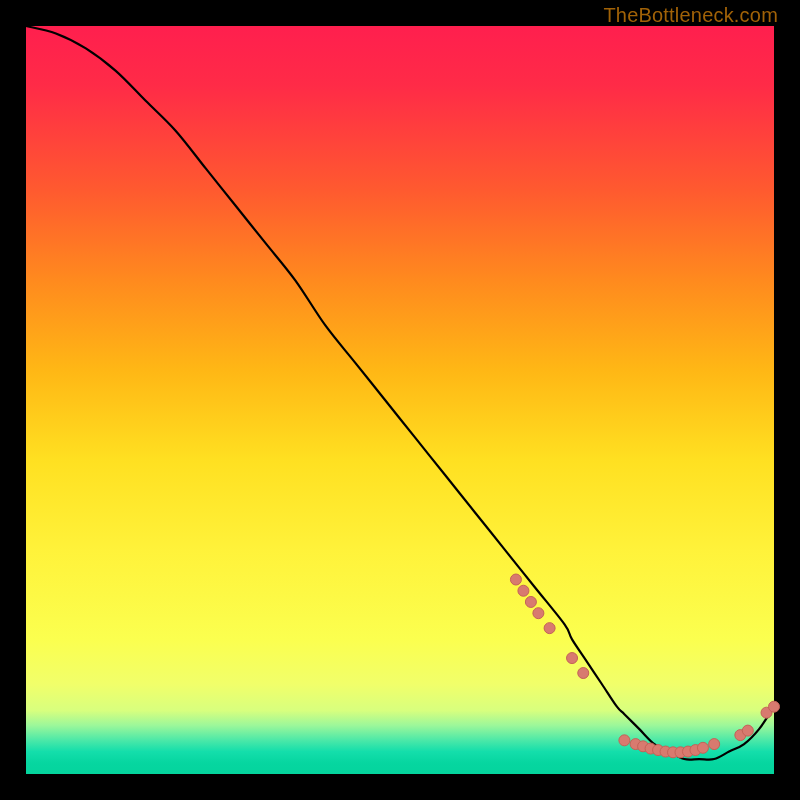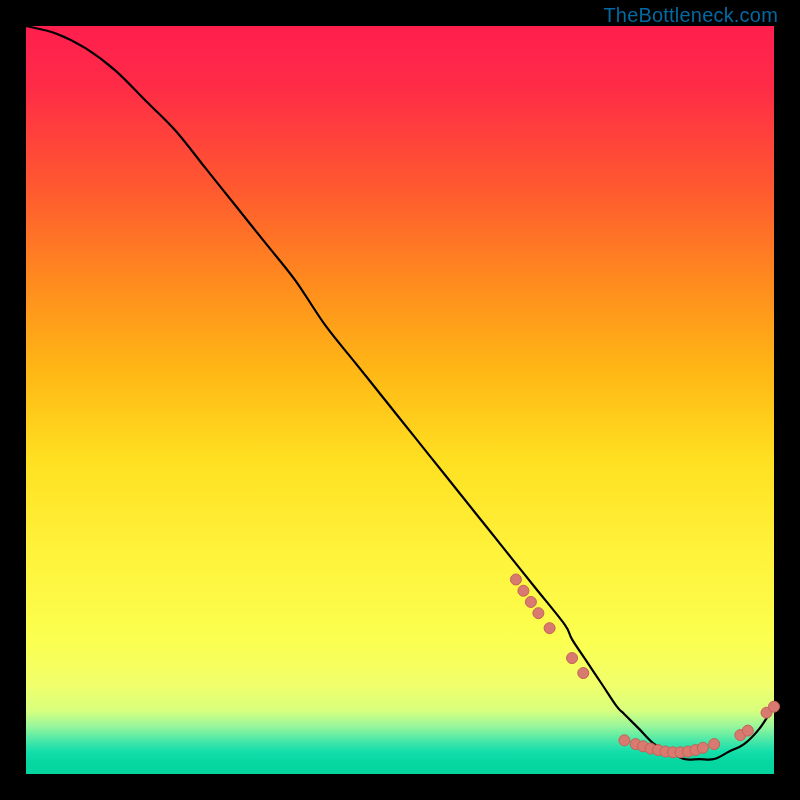--- a/index.html
+++ b/index.html
@@ -14,21 +14,21 @@
   .stage {
     position: relative;
     width: 800px;
     height: 800px;
     background: #000;
   }
   .watermark {
     position: absolute;
     top: 4px;
     right: 22px;
-    color: #0369a1;
+    color: #a16207;
     font-size: 20px;
     font-weight: 500;
     letter-spacing: 0.2px;
     user-select: none;
   }
   .plot-area {
     position: absolute;
     left: 26px;
     top: 26px;
     width: 748px;

